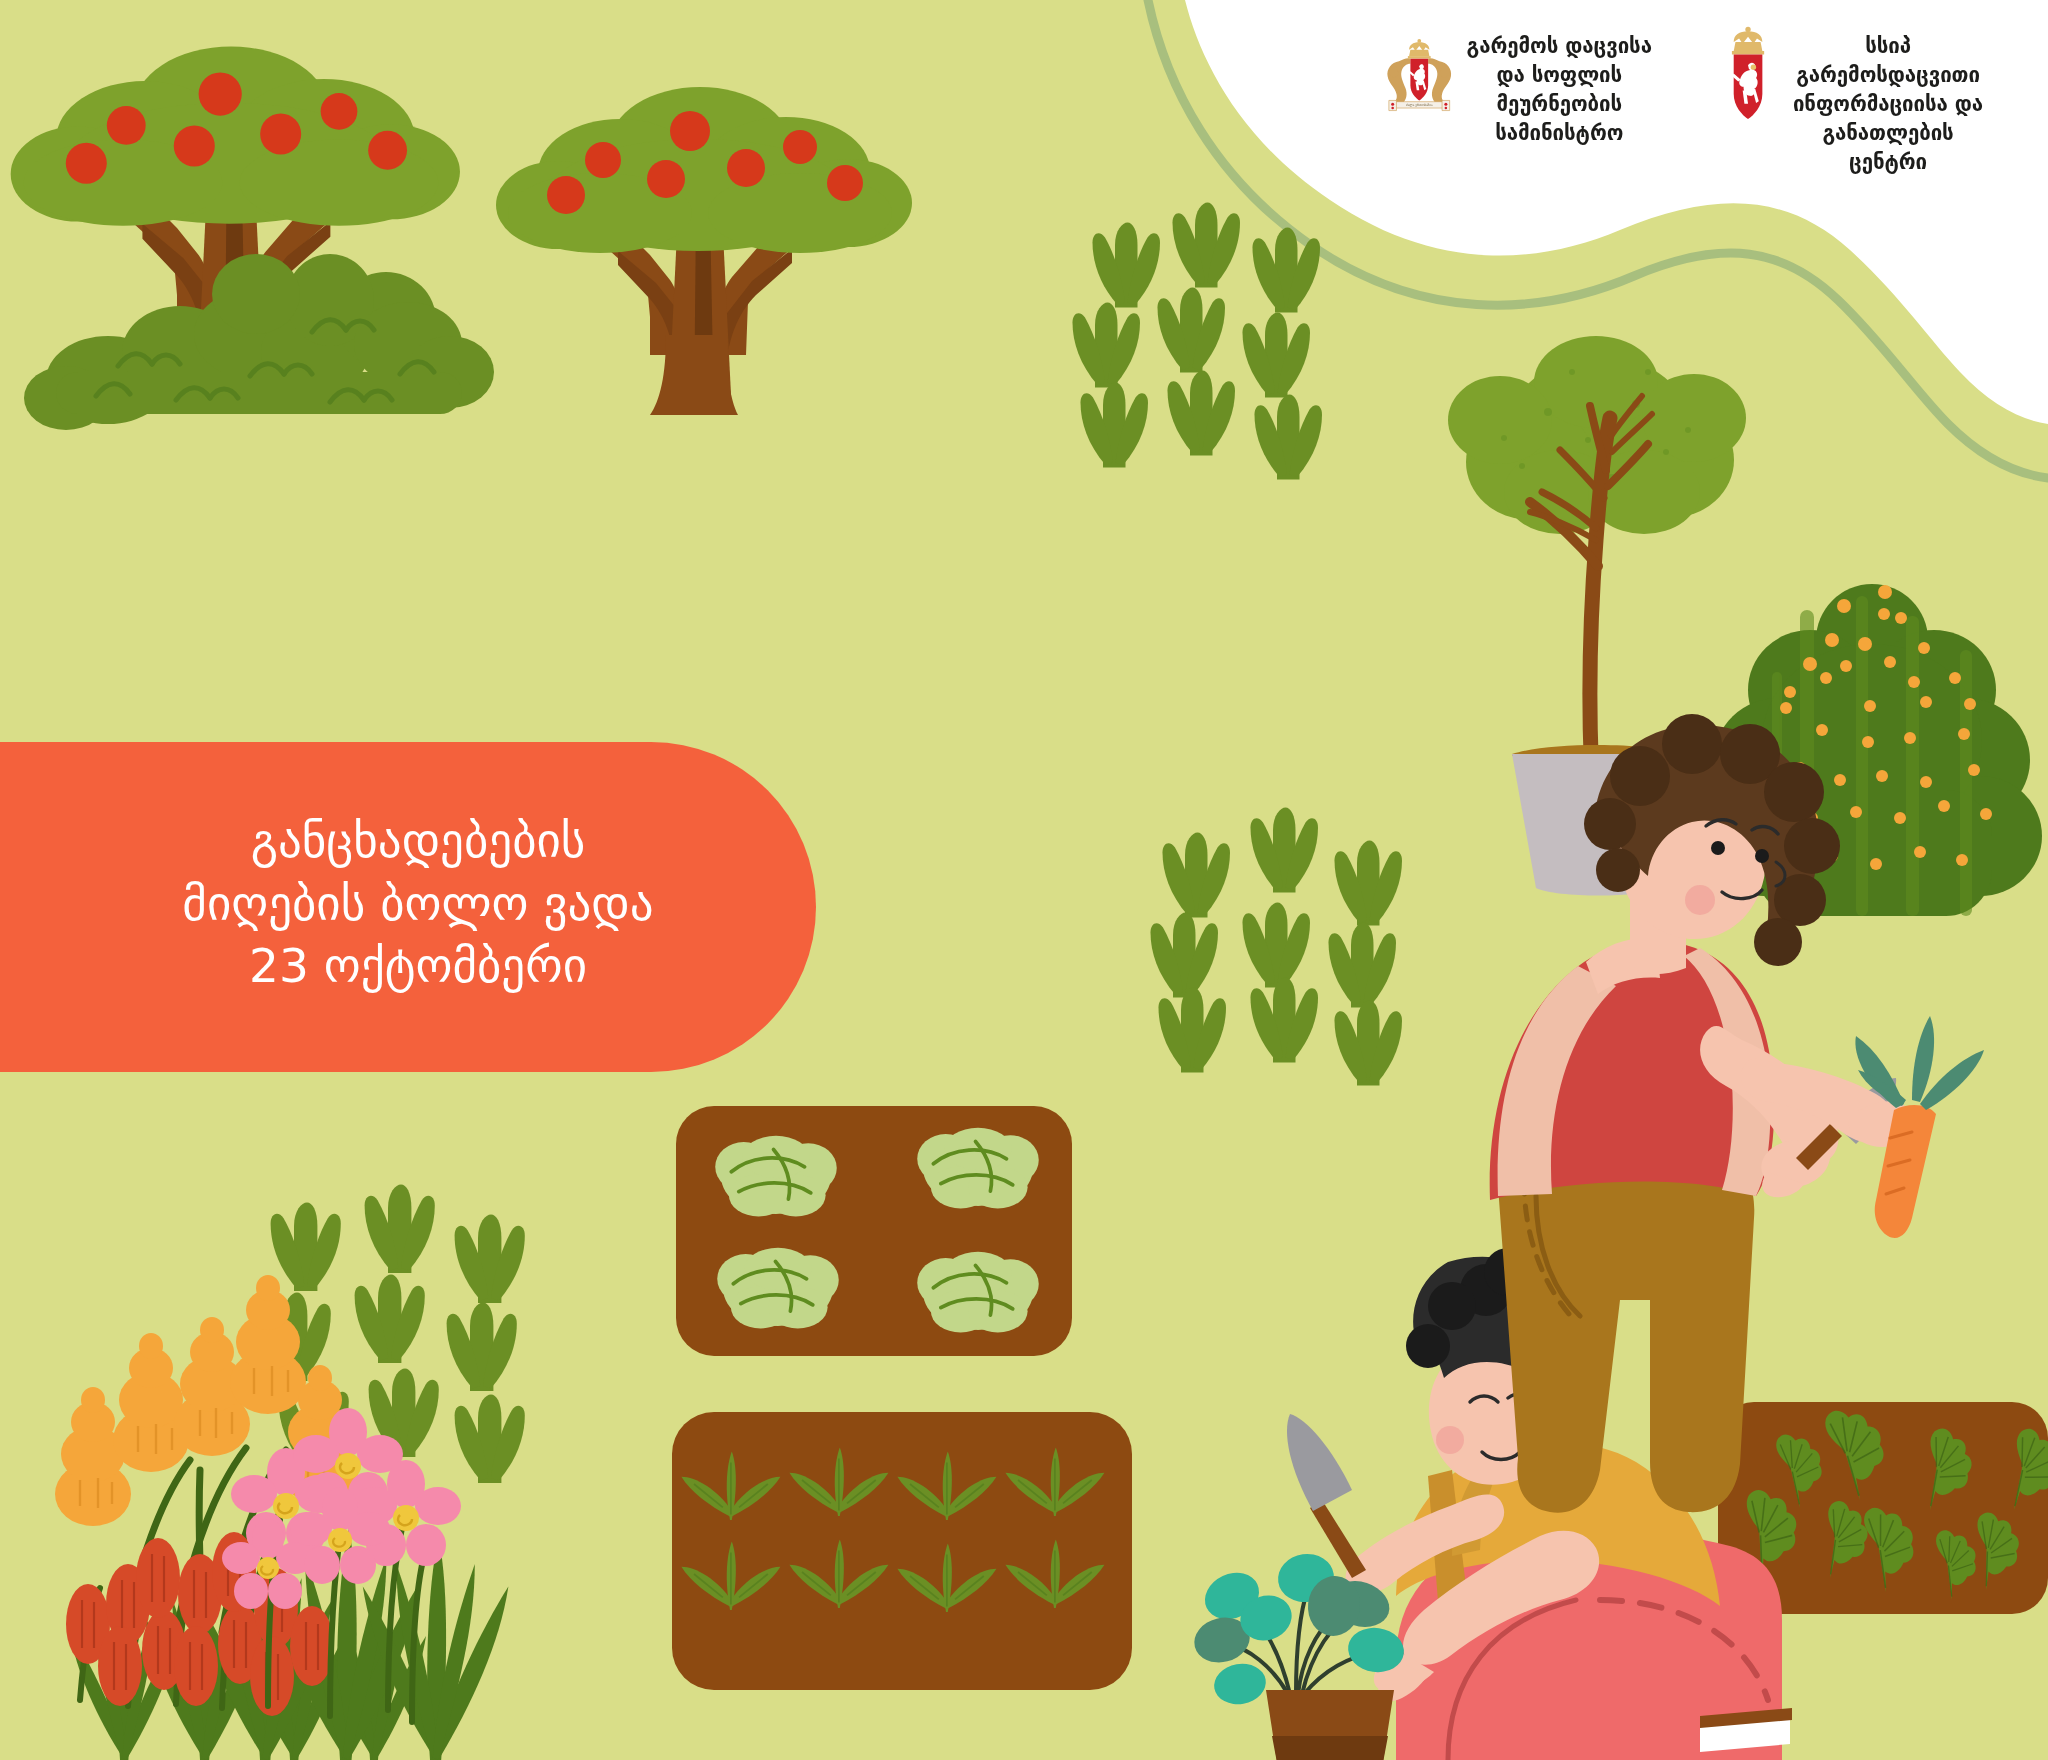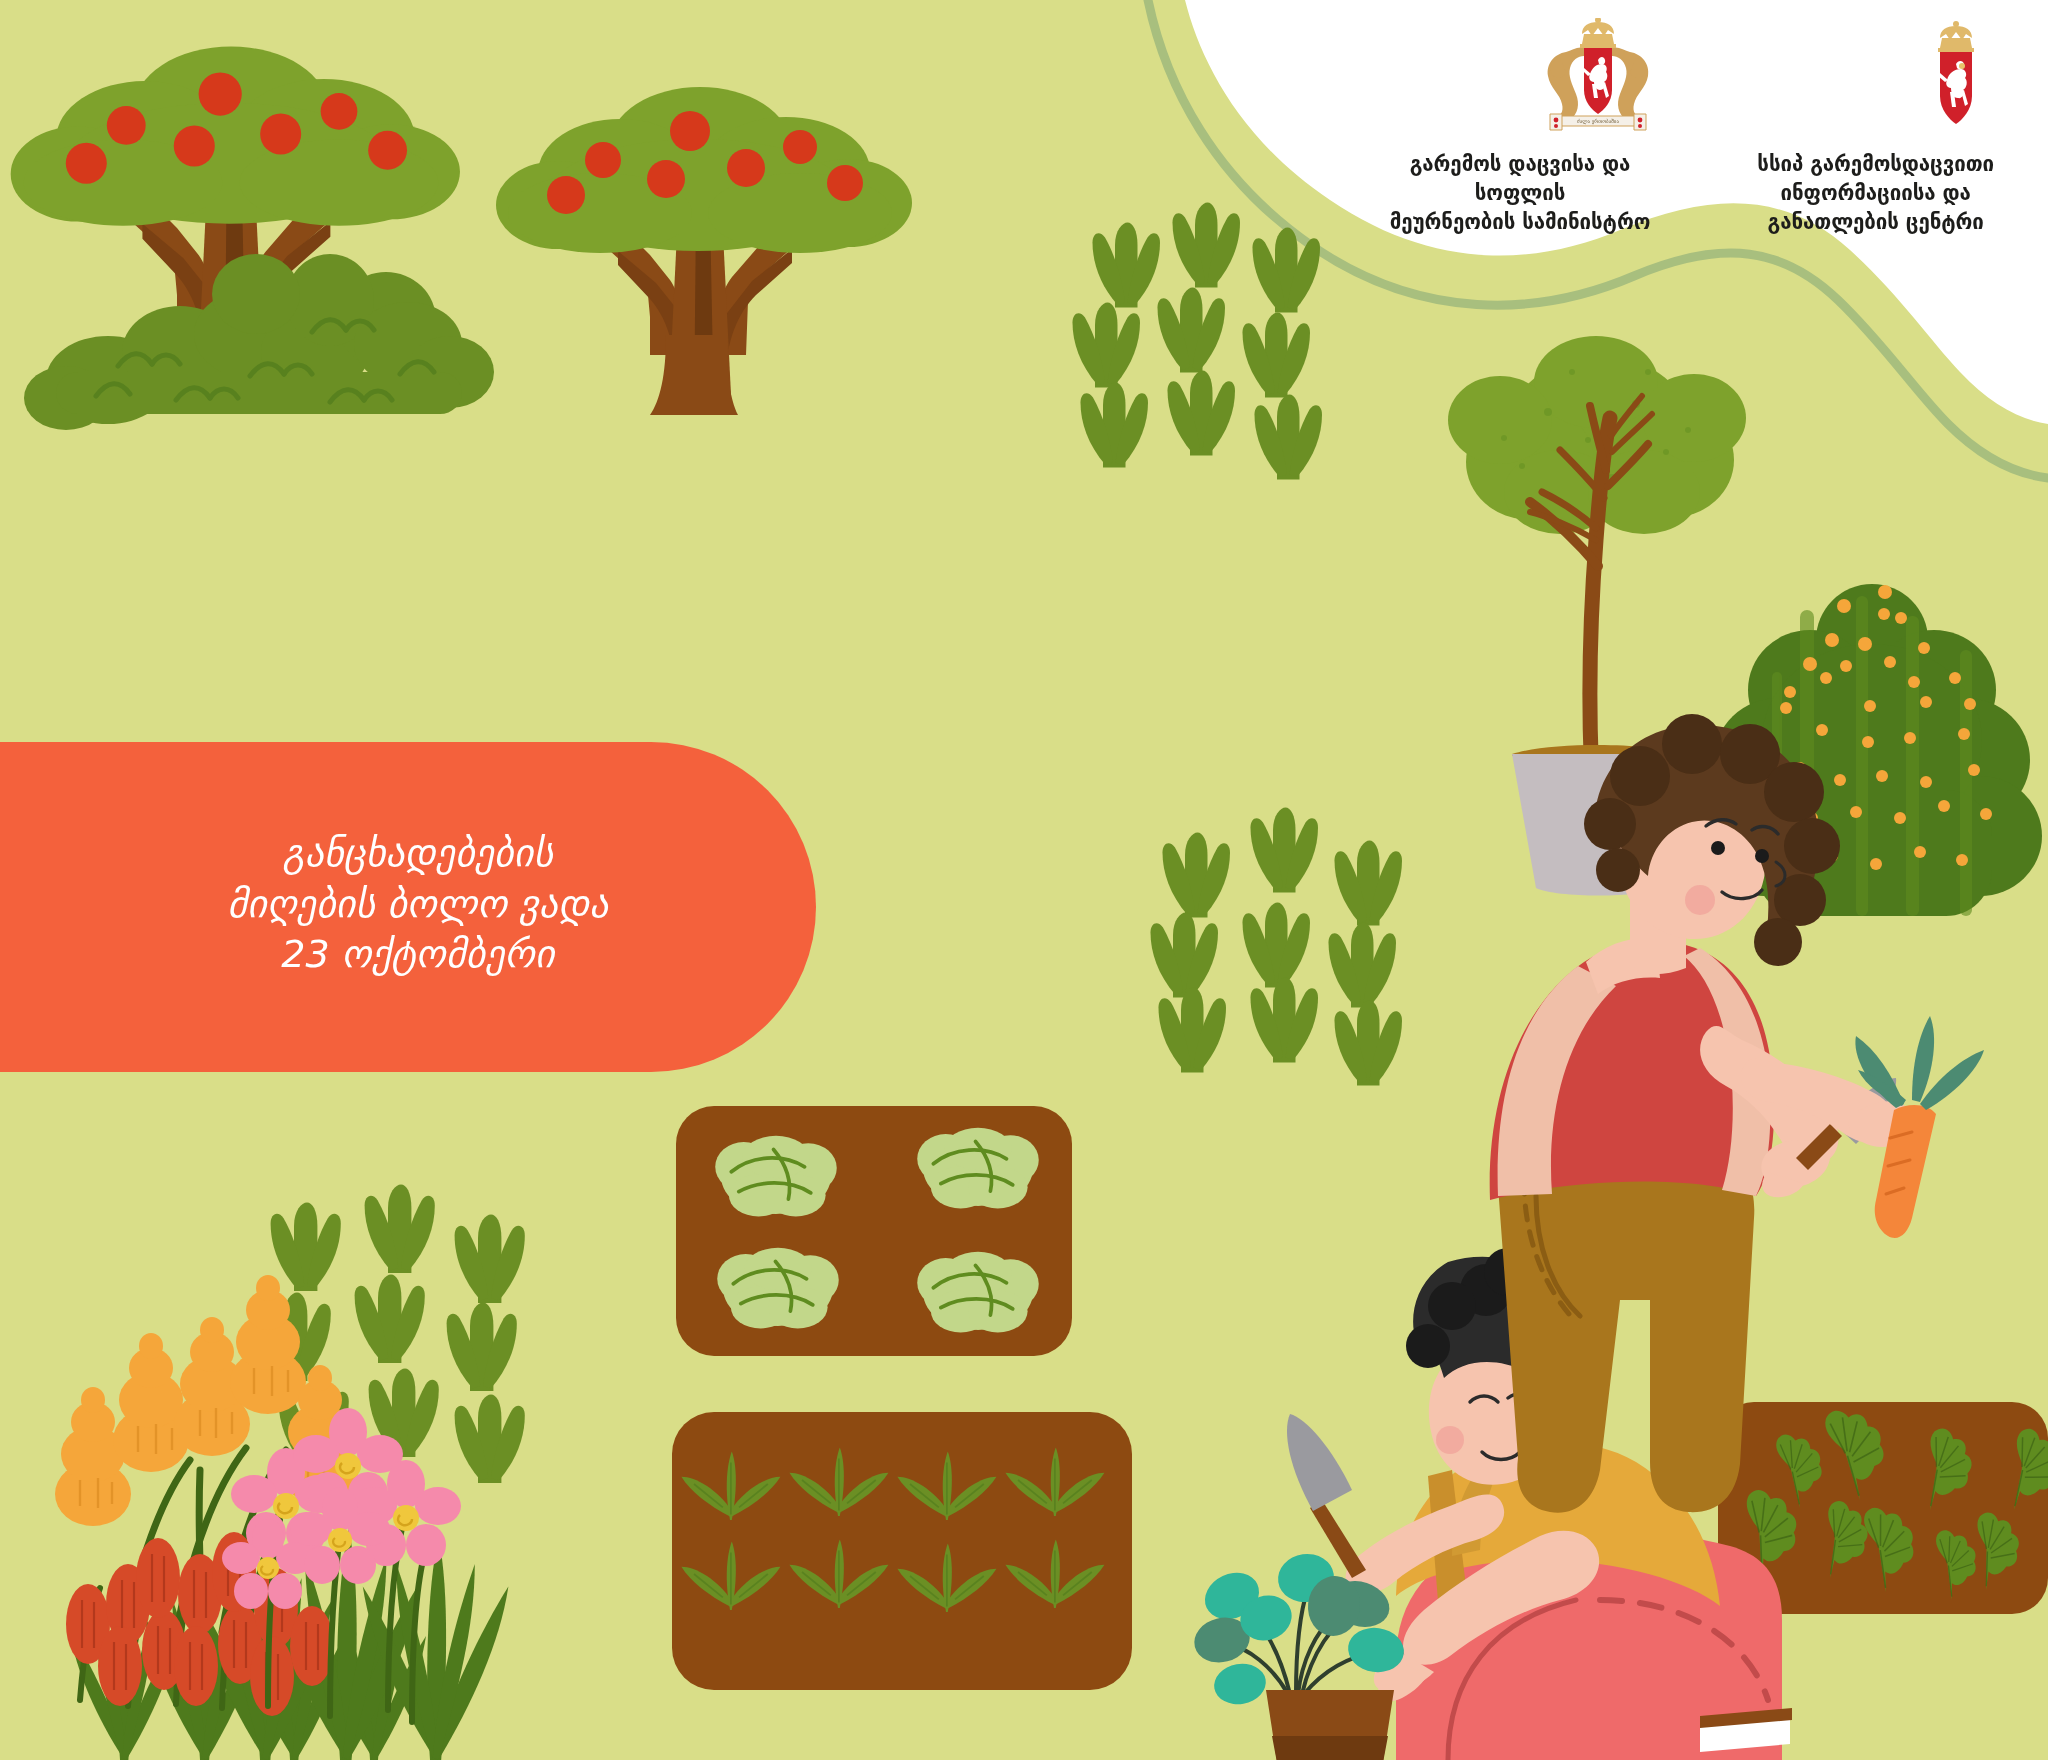--- a/index.html
+++ b/index.html
@@ -15,21 +15,21 @@
 
   
   #header-logos{
     position:absolute;
     top:18px; left:1380px;
     width:640px; height:190px;
     display:flex; gap:54px;
     align-items:flex-start;
     z-index:40;
   }
-  .logo-block{display:flex;flex-direction:column;align-items:flex-end;width:280px;}
+  .logo-block{display:flex;align-items:flex-start;width:280px;}
   .logo-caption{
     margin-top:14px;
     font-family:"DejaVu Sans", sans-serif;
     font-size:20.5px;
     font-weight:700;
     line-height:1.42;
     color:#1d1d1b;
     text-align:center;
     letter-spacing:-.1px;
     white-space:pre-line;
@@ -55,28 +55,27 @@
     left:-40px; top:742px;
     width:856px; height:330px;
     background:#f4613c;
     border-radius:0 170px 170px 0;
     display:flex; align-items:center; justify-content:center;
     z-index:36;
   }
   #deadline-text{
     color:#ffffff;
     font-family:"DejaVu Sans", sans-serif;
-    font-size:38px;
+    font-size:47px;
     line-height:1.34;
     text-align:center;
     padding-left:60px;
     padding-bottom:6px;
     white-space:pre-line;
     font-weight:400;
-    font-style:italic;
   }
 </style>
 </head>
 <body>
 
 <div id="poster">
 
   <svg class="layer" viewBox="0 0 2048 1760" width="2048" height="1760">
     <rect x="0" y="0" width="2048" height="1760" fill="#d9de88"></rect>
 

